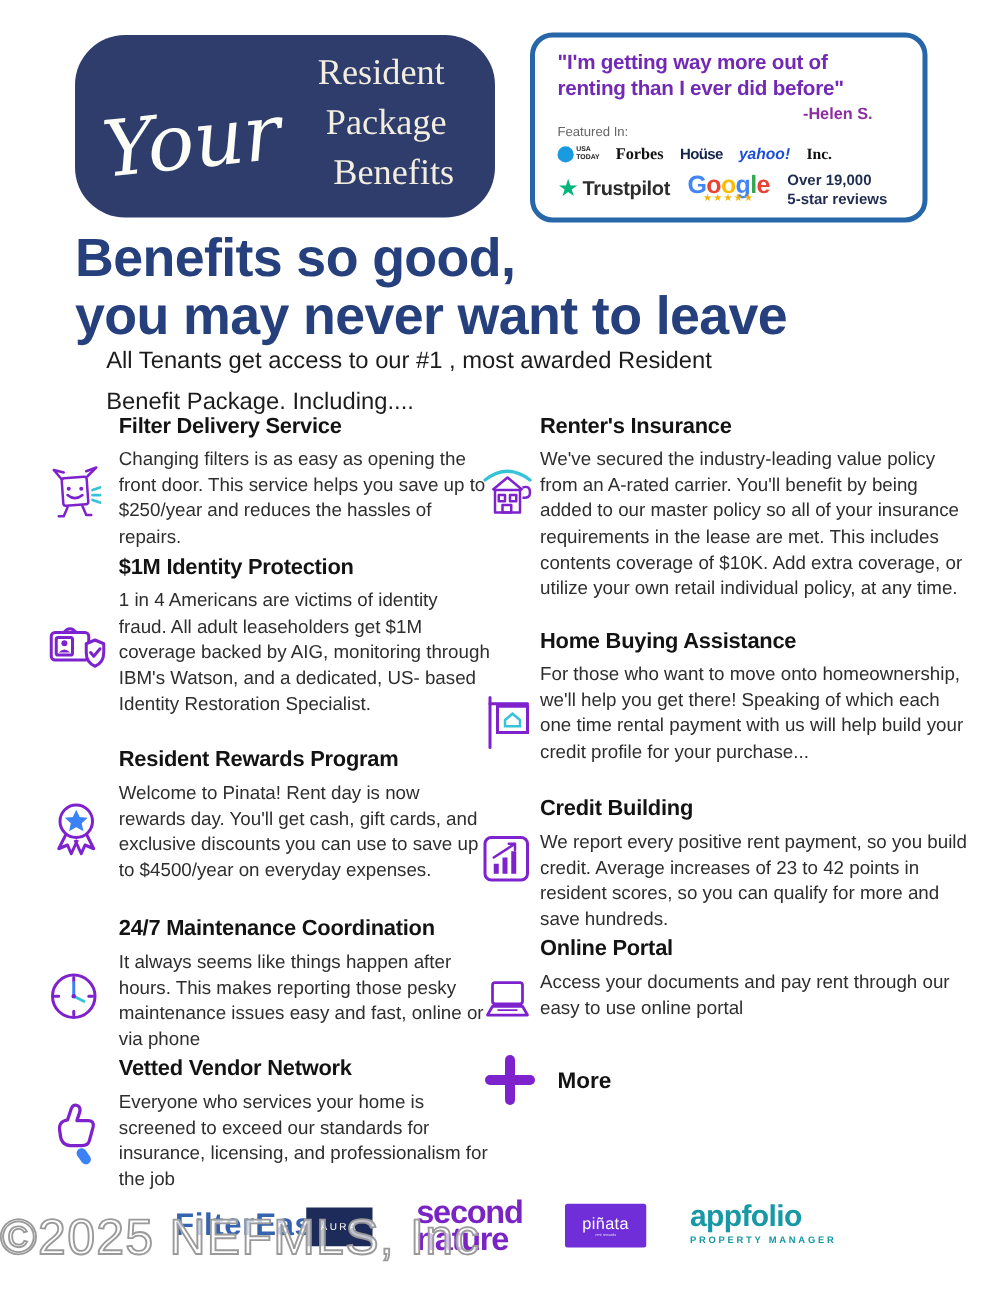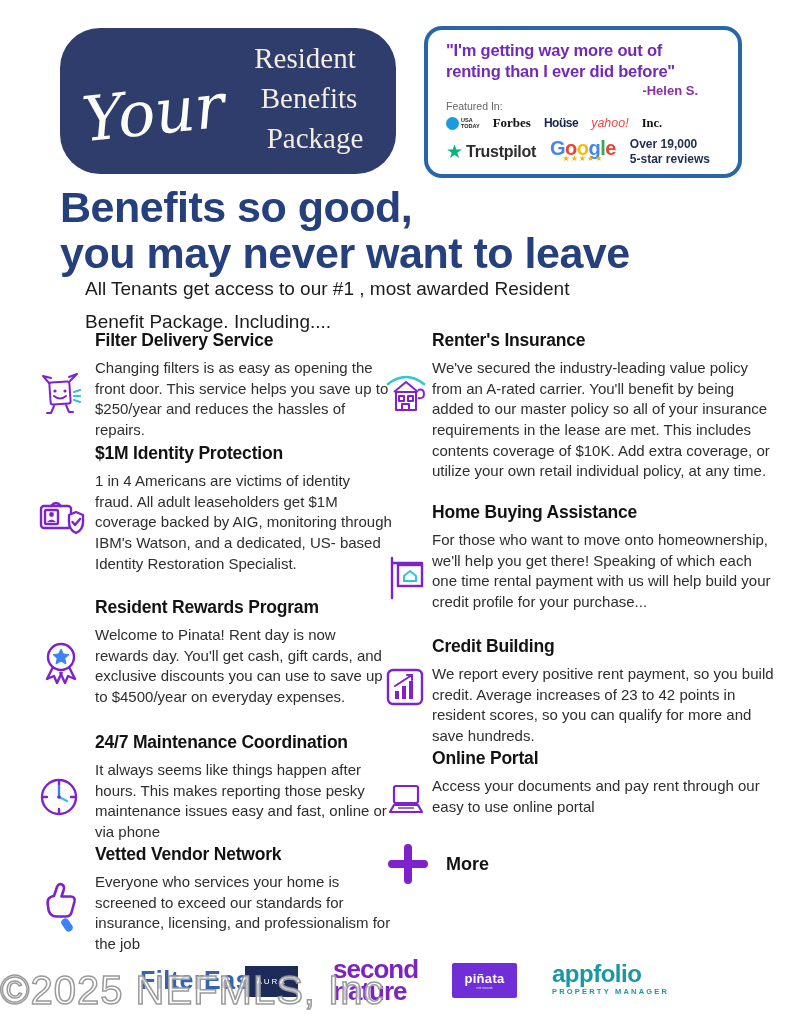--- a/index.html
+++ b/index.html
@@ -22,21 +22,21 @@
                background:#fff; border:4px solid #2766a8; border-radius:18px; padding:10px 14px 8px 18px; }
   .quote-text { color:#7229b5; font-weight:bold; font-size:16.5px; line-height:1.25; letter-spacing:-0.2px; }
   .quote-attr { color:#8b2fa0; font-weight:bold; font-size:13px; text-align:right; margin:2px 26px 2px 0; }
   .featured-label { color:#666; font-size:10.5px; margin-top:1px; }
   .featured-row { display:flex; align-items:center; gap:13px; margin-top:3px; }
   .usatoday { display:flex; align-items:center; gap:2px; }
   .usatoday .dot { width:13px; height:13px; border-radius:50%; background:#1a9be0; }
   .usatoday .txt { font-size:5.5px; font-weight:bold; color:#1a1a1a; line-height:1.1; }
   .forbes { font-family:"Liberation Serif", serif; font-weight:bold; font-size:13px; color:#111; }
   .housebeautiful { font-weight:bold; font-size:12px; color:#15254c; letter-spacing:-0.5px; }
-  .yahoo { font-weight:normal; font-style:italic; font-size:12.5px; color:#ef4444; }
+  .yahoo { font-weight:bold; font-style:italic; font-size:12.5px; color:#1d4ed8; }
   .inc { font-family:"Liberation Serif", serif; font-weight:bold; font-size:12.5px; color:#111;text-align:right; }
   .reviews-row { display:flex; align-items:center; gap:14px; margin-top:6px; }
   .trustpilot { display:flex; align-items:center; gap:3px; }
   .trustpilot .star { color:#00b67a; font-size:19px; line-height:1; }
   .trustpilot .name { font-size:16px; font-weight:bold; color:#2d2d2d; letter-spacing:-0.3px; }
   .google { text-align:center; line-height:0.8; }
   .google .g-word { font-size:20px; font-weight:bold; letter-spacing:-0.5px; }
   .google .g-stars { font-size:8px; color:#f4b400; letter-spacing:1px; }
   .g-blue{color:#4285F4}.g-red{color:#EA4335}.g-yel{color:#FBBC05}.g-grn{color:#34A853}
   .reviews-text { font-size:12px; font-weight:bold; color:#1f2d50; line-height:1.2; }
@@ -65,40 +65,40 @@
   
   .footer-logo { position:absolute; z-index:1; }
   .filtereasy { left:140px; top:966px; font-size:25px; font-weight:bold; color:#3563ad;
                 letter-spacing:0.5px; text-shadow:0 0 2px #fff; }
   .aura-box { left:245px; top:966px; width:53px; height:31px; background:#1d2b5b; color:#fff;
               display:flex; align-items:center; justify-content:center; font-size:8px; letter-spacing:2px; }
   .secondnature { left:333px; top:958px; color:#7b24c4; font-weight:800; font-size:26px;
                   line-height:22px; letter-spacing:-1px; }
   .pinata-box { left:452px; top:963px; width:65px; height:35px; background:#6f2ed8; color:#fff;
                 display:flex; flex-direction:column; align-items:center; justify-content:center; border-radius:2px; }
-  .pinata-box .nm { font-size:13px; font-weight:bold; letter-spacing:0.3px; }
+  .pinata-box .nm { font-size:13px; font-weight:normal; letter-spacing:0.3px; }
   .pinata-box .tag { font-size:3px; opacity:0.8; }
   .appfolio { left:552px; top:962px; color:#1798a5; }
   .appfolio .nm { font-size:24px; font-weight:bold; letter-spacing:-0.5px; line-height:24px; }
   .appfolio .tag { font-size:7.5px; letter-spacing:2.2px; font-weight:bold; margin-top:1px; }
 
   .watermark { position:absolute; left:0px; top:968px; z-index:5; font-size:40px;
                color:rgba(255,255,255,0.72); -webkit-text-stroke:1.5px #9a9a9a; letter-spacing:1px;text-align:right; }
 </style>
 </head>
 <body>
 
 <div class="page">
 
   <div class="badge">
     <div class="badge-script">Your</div>
     <div class="badge-lines">
       <div>Resident</div>
+      <div>Package</div>
       <div>Benefits</div>
-      <div>Package</div>
     </div>
   </div>
 
   <div class="quote-box">
     <div class="quote-text">
       <div>"I'm getting way more out of</div>
       <div>renting than I ever did before"</div>
     </div>
     <div class="quote-attr">-Helen S.</div>
     <div class="featured-label">Featured In:</div>

